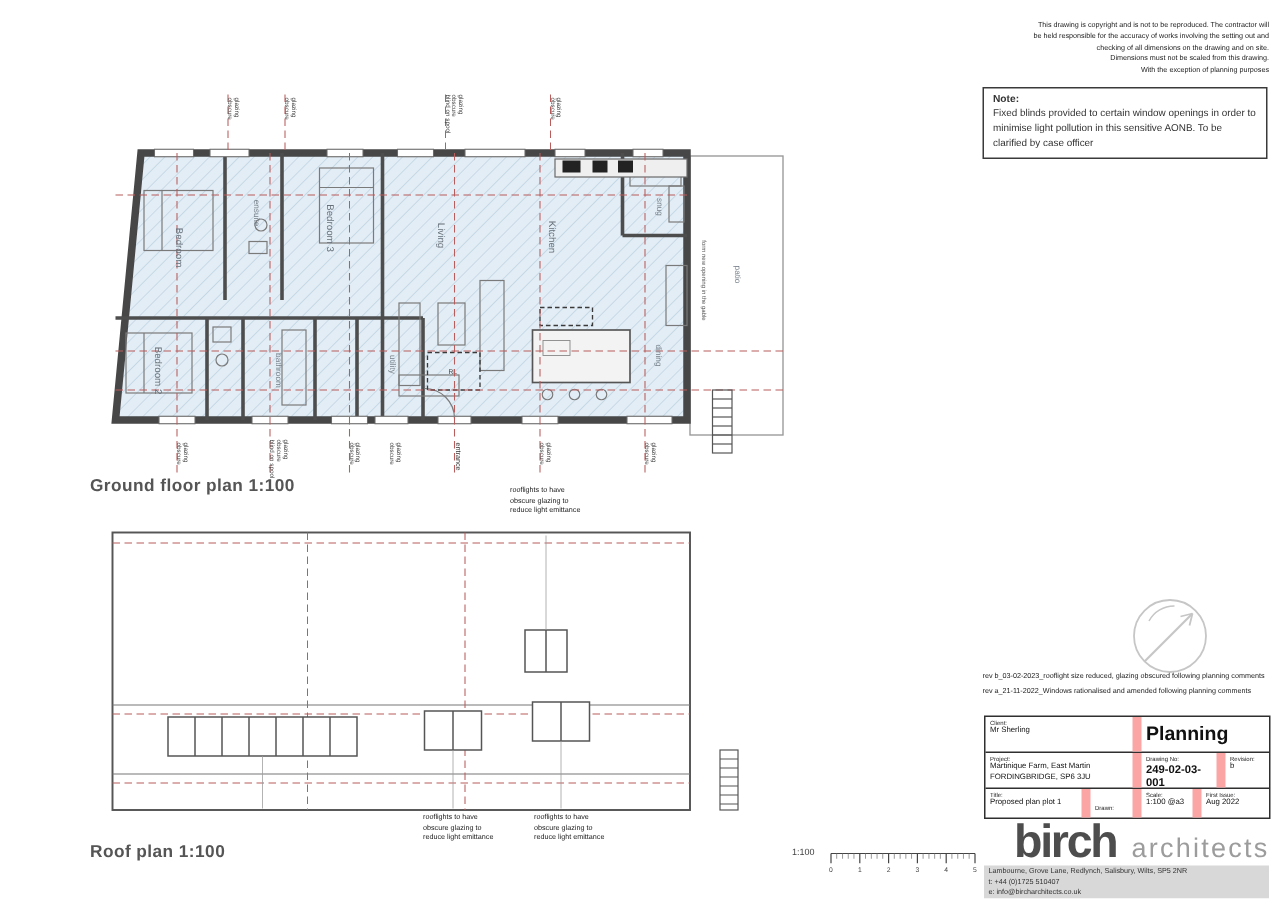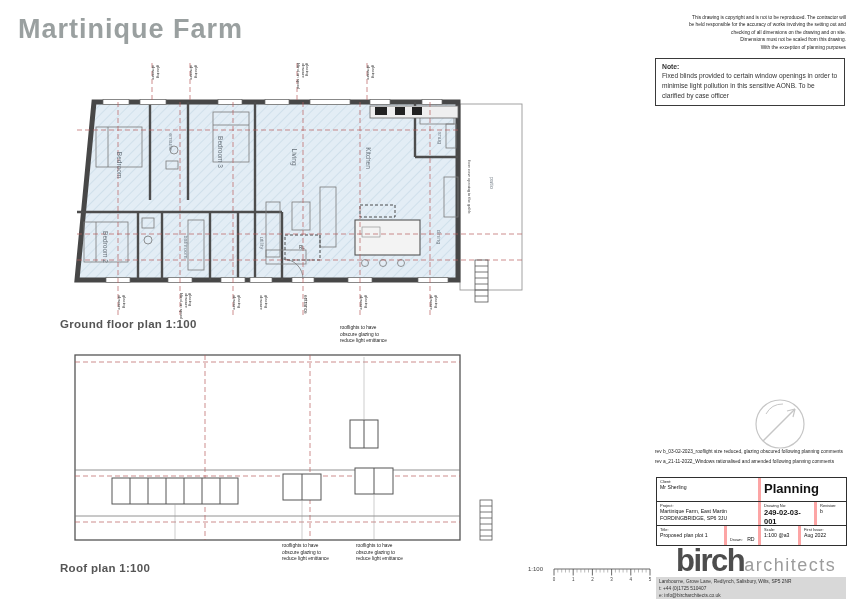--- a/index.html
+++ b/index.html
@@ -12,49 +12,48 @@
   .notebox .nh{font-size:6.8px;font-weight:bold;margin-bottom:1px;}
   .notebox .nb{font-size:6.6px;line-height:1.5;}
   .caption{font-size:11.5px;color:#555;letter-spacing:.3px;font-weight:bold;}
   .roofnote{font-size:4.8px;line-height:1.4;color:#222;}
   .revs{font-size:4.8px;line-height:1.45;color:#222;width:192px;}
   .revs div{margin-bottom:3px;}
   
   .tblock{width:189px;border:1px solid #2f2f2f;background:#fff;}
   .trow{display:flex;border-bottom:1px solid #2f2f2f;}
   .trow:last-child{border-bottom:none;}
-  .tc{padding:1px 3px;box-sizing:border-box;border-right:3px solid #fca5a5;overflow:hidden;}
+  .tc{padding:1px 3px;box-sizing:border-box;border-right:6px solid #fca5a5;overflow:hidden;}
   .tc:last-child{border-right:none;}
   .lbl{font-size:4px;color:#222;}
   .val{font-size:5.2px;color:#111;line-height:1.35;}
   .bigno{font-size:7.5px;font-weight:bold;color:#111;}
   .planning{font-size:13px;font-weight:bold;color:#111;padding-top:3px;}
   .minisplit{display:flex;flex-direction:column;height:100%;}
   .minisplit .half{flex:1;}
   
   .birchline{white-space:nowrap;line-height:1;}
   .birch-b{font-size:31px;font-weight:bold;color:#4d4d4d;letter-spacing:-1.5px;margin-left:20px;}
-  .birch-a{font-size:18px;color:#9c9c9c;letter-spacing:1.5px;}
+  .birch-a{font-size:18px;color:#9c9c9c;letter-spacing:1.5px;padding-left:10px;}
   .addr{background:#d8d8d8;font-size:4.8px;color:#333;line-height:1.5;padding:1px 3px;width:184px;margin-top:1px;}
   
   .scalebar{display:flex;align-items:flex-start;gap:5px;font-size:6px;color:#444;}
   
   svg text{font-family:"Liberation Sans",sans-serif;}
   .rl{font-size:6.5px;fill:#667079;}
   .rl-sm{font-size:5.5px;fill:#77818a;}
   .wl{font-size:4.2px;fill:#333;}
   .tagt{font-size:4.5px;fill:#444;}
   .tick{font-size:4.5px;fill:#444;}
 </style>
 </head>
 <body>
 
 <div class="sheet">
 
-  <div class="abs title-h" style="left:18px;top:14px;">Martinique Farm</div>
 
   <div class="abs copyright" style="left:648px;top:14px;">
     <div>This drawing is copyright and is not to be reproduced. The contractor will</div>
     <div>be held responsible for the accuracy of works involving the setting out and</div>
     <div>checking of all dimensions on the drawing and on site.</div>
     <div>Dimensions must not be scaled from this drawing.</div>
     <div>With the exception of planning purposes</div>
   </div>
 
   <div class="abs notebox" style="left:655px;top:58px;">

